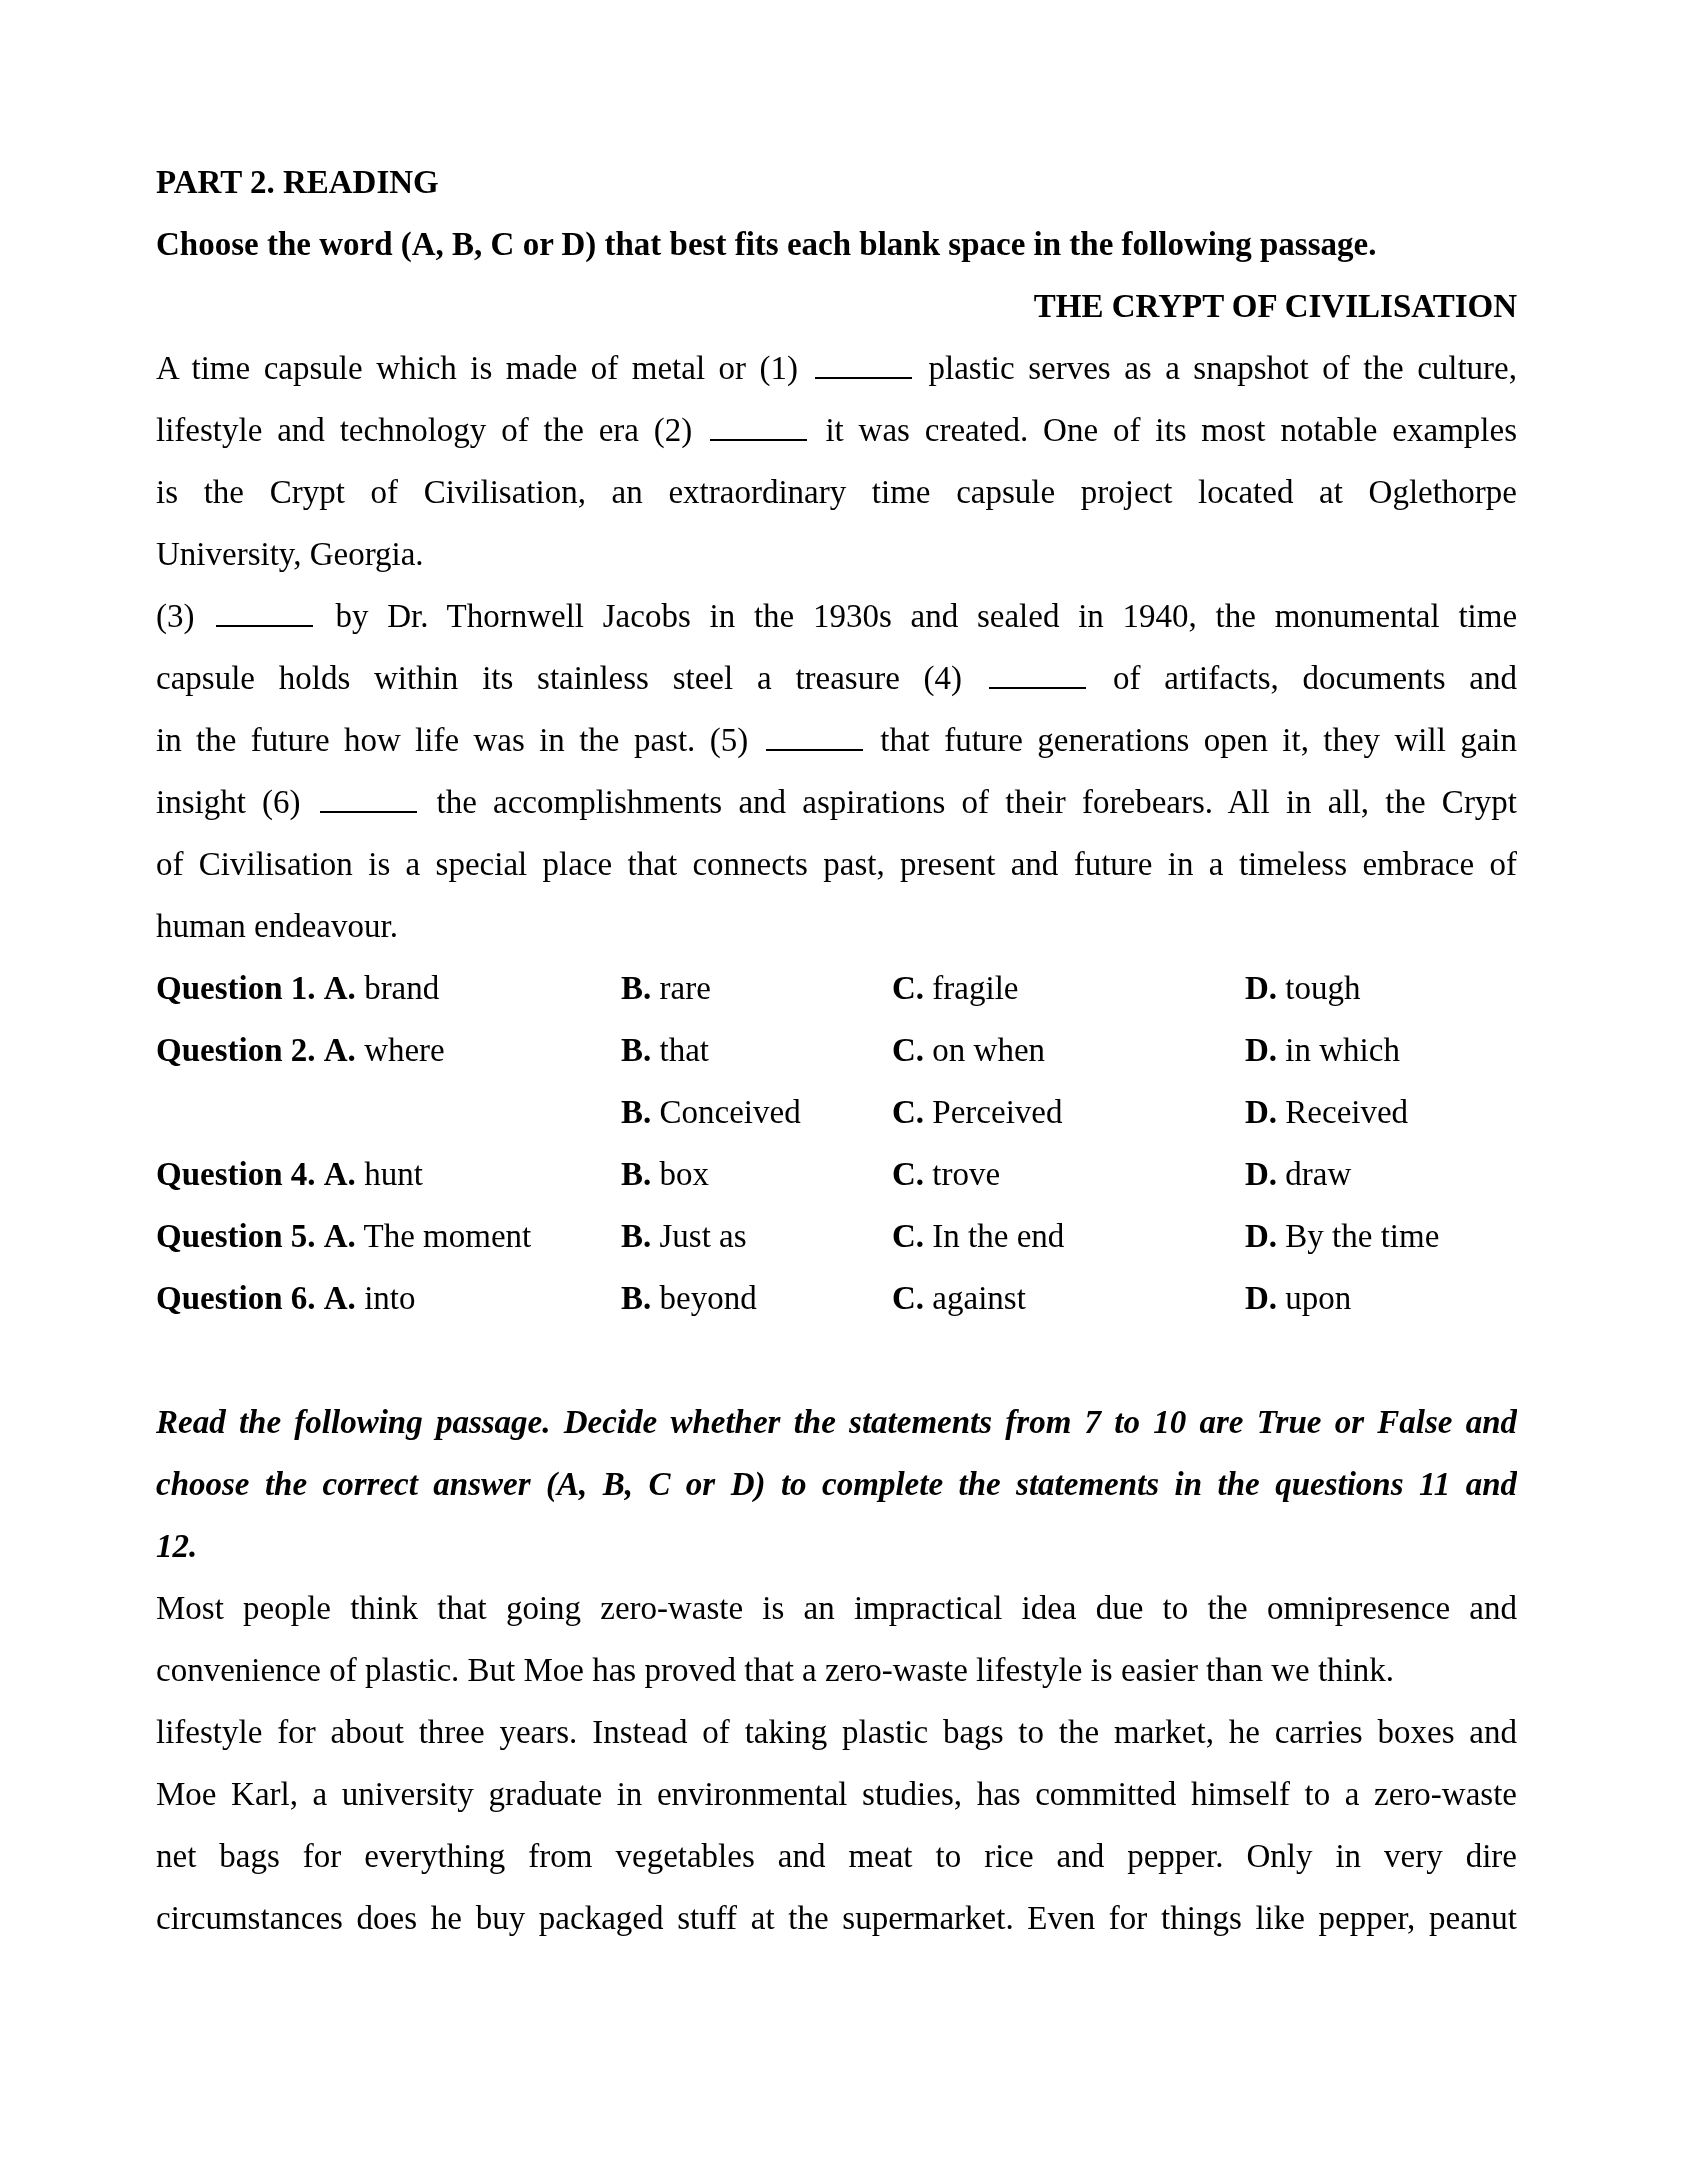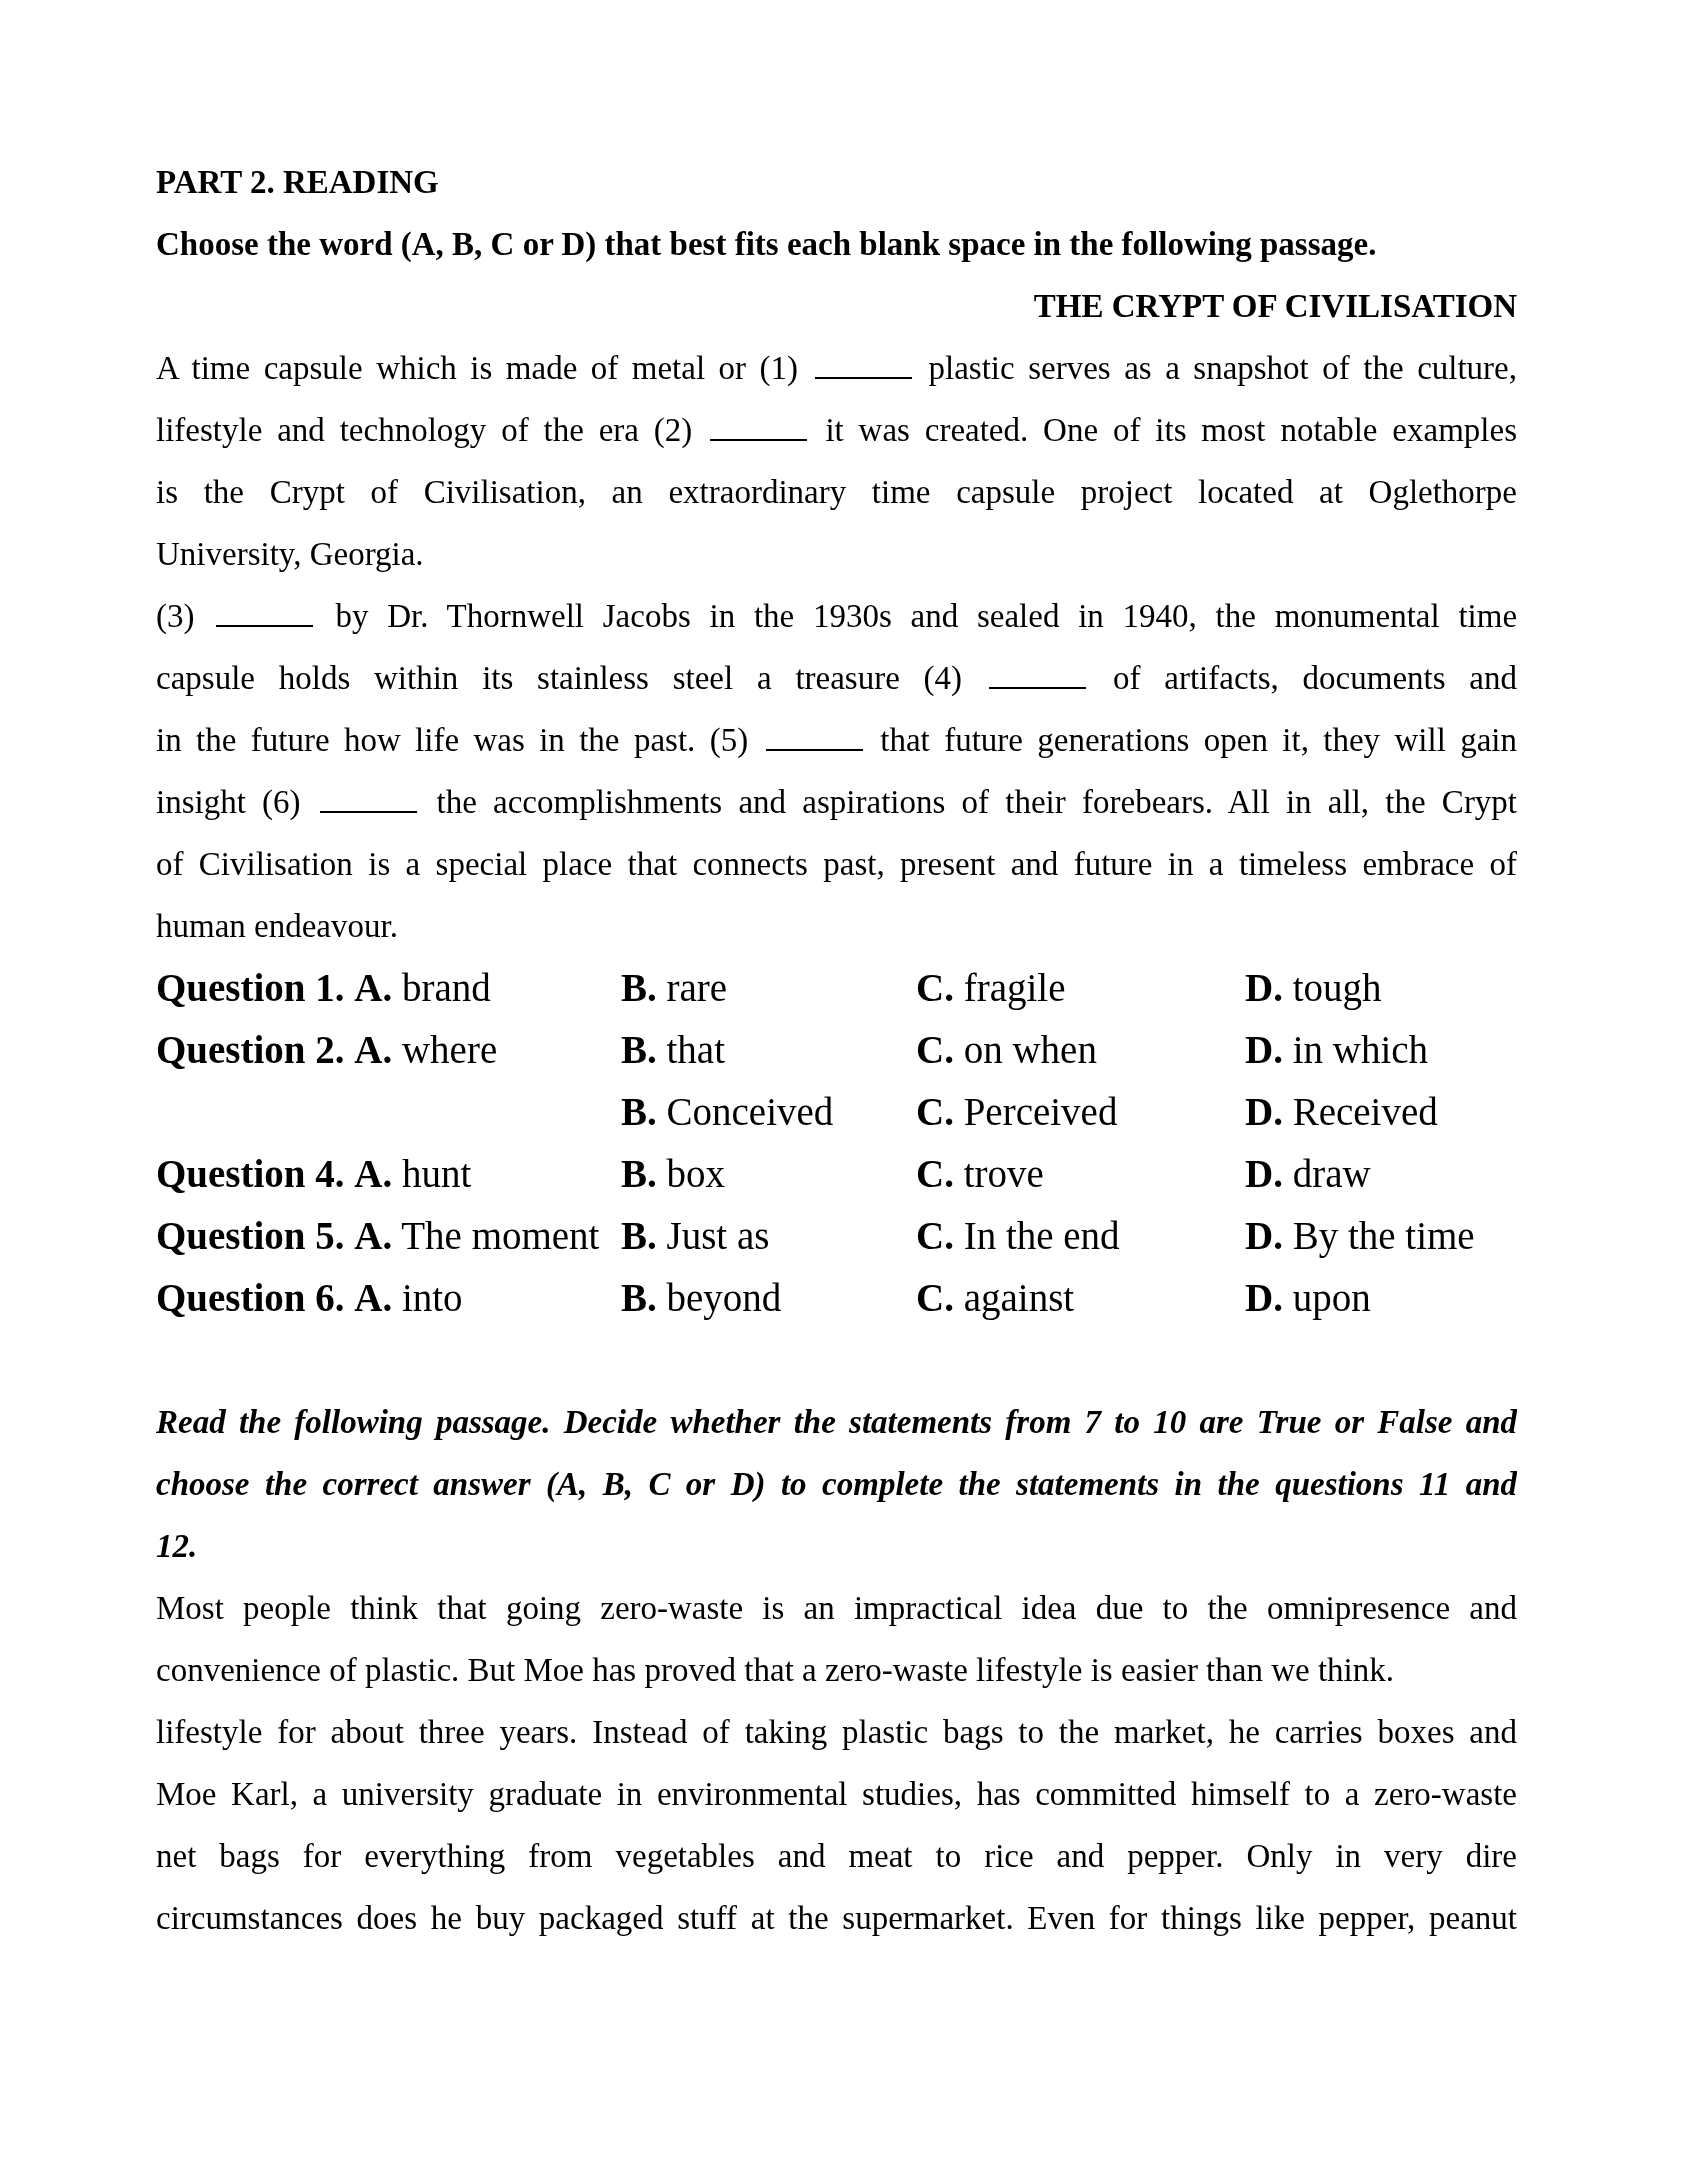--- a/index.html
+++ b/index.html
@@ -6,25 +6,25 @@
   body { width: 1687px; height: 2183px; position: relative; overflow: hidden;
          font-family: "Liberation Serif", "DejaVu Serif", serif; color: #000; }
   .page { position: absolute; left: 156px; top: 151px; width: 1361px; }
   .line { font-size: 33px; line-height: 62px; height: 62px; white-space: nowrap; }
   .just { text-align: justify; text-align-last: justify; white-space: normal; overflow: hidden; }
   .bold { font-weight: bold; }
   .italic { font-style: italic; }
   .center { text-align: right; }
   .blank { display: inline-block; width: 97px; border-bottom: 2.4px solid #000; height: 27px; vertical-align: baseline; margin: 0 3.2px; }
   sup { font-size: 20.6px; line-height: 0; vertical-align: 12.7px; }
-  .qrow { font-size: 39px; line-height: 62px; height: 62px; position: relative; white-space: nowrap; }
+  .qrow { font-size: 33px; line-height: 62px; height: 62px; position: relative; white-space: nowrap; }
   .qrow .col { position: absolute; top: 0; }
   .qrow .c0 { left: 0; }
   .qrow .c1 { left: 465px; }
-  .qrow .c2 { left: 760px; }
+  .qrow .c2 { left: 736px; }
   .qrow .c3 { left: 1089px; }
   .gap { height: 62px; }
 </style>
 </head>
 <body>
 
 <div class="page">
 
   <div class="line bold">PART 2. READING</div>
   <div class="line bold">Choose the word (A, B, C or D) that best fits each blank space in the following passage.</div>

